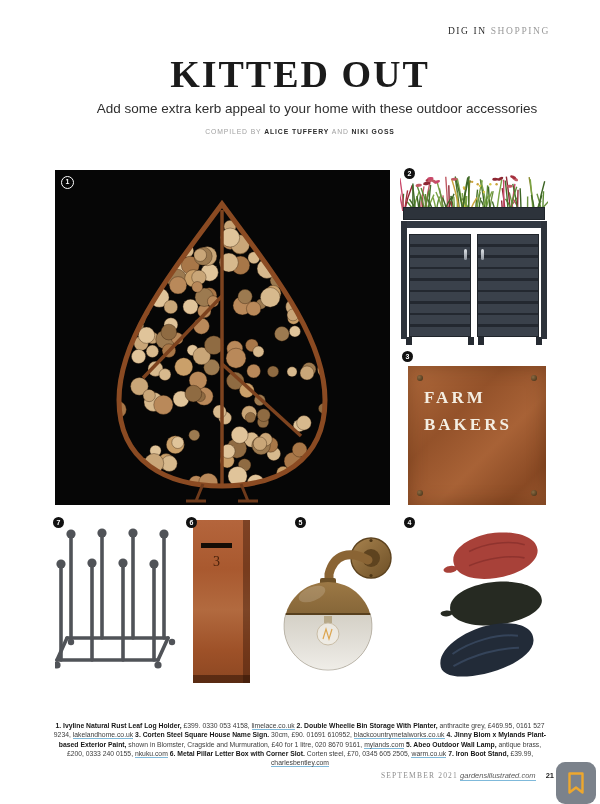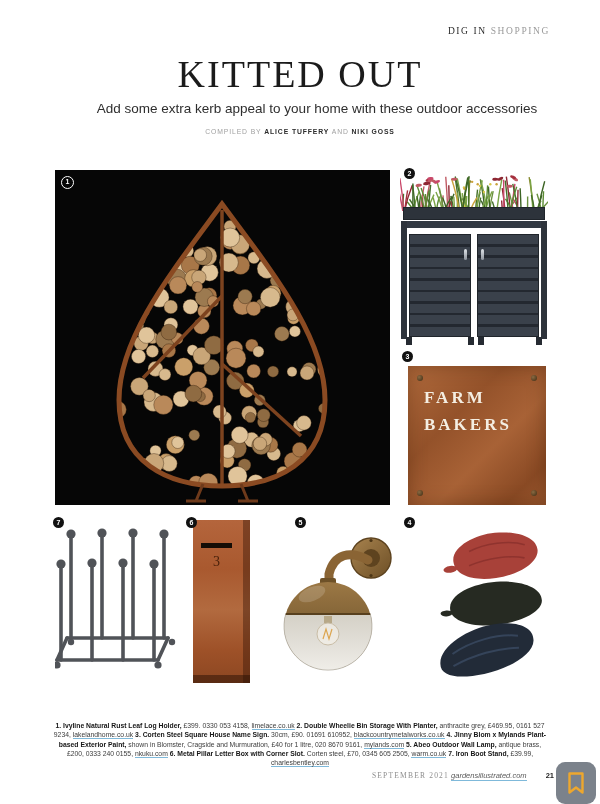--- a/index.html
+++ b/index.html
@@ -5,21 +5,21 @@
   html,body{margin:0;padding:0;background:#e8e8e8;}
   .page{position:relative;width:600px;height:804px;background:#ffffff;overflow:hidden;
         font-family:"Liberation Sans",sans-serif;color:#222;}
 
   
   .section-label{position:absolute;top:26px;right:50px;font-family:"Liberation Serif",serif;
         font-size:9.5px;letter-spacing:1.6px;}
   .sl-dark{color:#2b2b2b;}
   .sl-light{color:#9a9a9a;}
   .page-title{position:absolute;top:52px;left:0;width:100%;text-align:center;margin:0;
-        font-family:"Liberation Serif",serif;font-weight:400;font-size:38px;letter-spacing:2px;color:#1b1b1b;}
+        font-family:"Liberation Serif",serif;font-weight:700;font-size:38px;letter-spacing:2px;color:#1b1b1b;}
   .subtitle{position:absolute;top:101px;left:17px;width:100%;text-align:center;margin:0;
         font-size:13.5px;color:#2e2e2e;font-weight:400;}
   .byline{position:absolute;top:128px;left:0;width:100%;text-align:center;margin:0;
         font-size:6.8px;letter-spacing:0.9px;}
   .by-light{color:#a0a0a0;}
   .by-bold{color:#2b2b2b;font-weight:bold;}
 
   
   .tile{position:absolute;}
   .badge{position:absolute;width:11px;height:11px;border-radius:50%;background:#111;color:#fff;
@@ -68,21 +68,21 @@
   
   .caption{position:absolute;left:50px;top:714px;width:500px;text-align:center;
         font-size:6.8px;line-height:9.4px;color:#3c3c3c;}
   .cap-b{font-weight:bold;color:#161616;}
   .cap-link{border-bottom:1px solid #7fb9da;color:#3c3c3c;cursor:pointer;}
 
   
   .footer{position:absolute;top:771px;left:150px;width:404px;text-align:right;font-size:7.5px;color:#8d8d8d;}
   .footer-issue{font-family:"Liberation Serif",serif;letter-spacing:1.2px;}
   .footer-site{color:#5a5a5a;border-bottom:1px solid #7fb9da;cursor:pointer;font-style:italic;}
-  .footer-page{font-weight:bold;color:#1d1d1d;margin-left:17px;}
+  .footer-page{font-weight:bold;color:#1d1d1d;margin-left:8px;}
 
   .fab{position:absolute;left:556px;top:762px;width:40px;height:42px;background:#7b828b;
         border-radius:9px;display:flex;align-items:center;justify-content:center;cursor:pointer;}
 </style>
 </head>
 <body>
 
 <div class="page">
 
   <div class="section-label">

